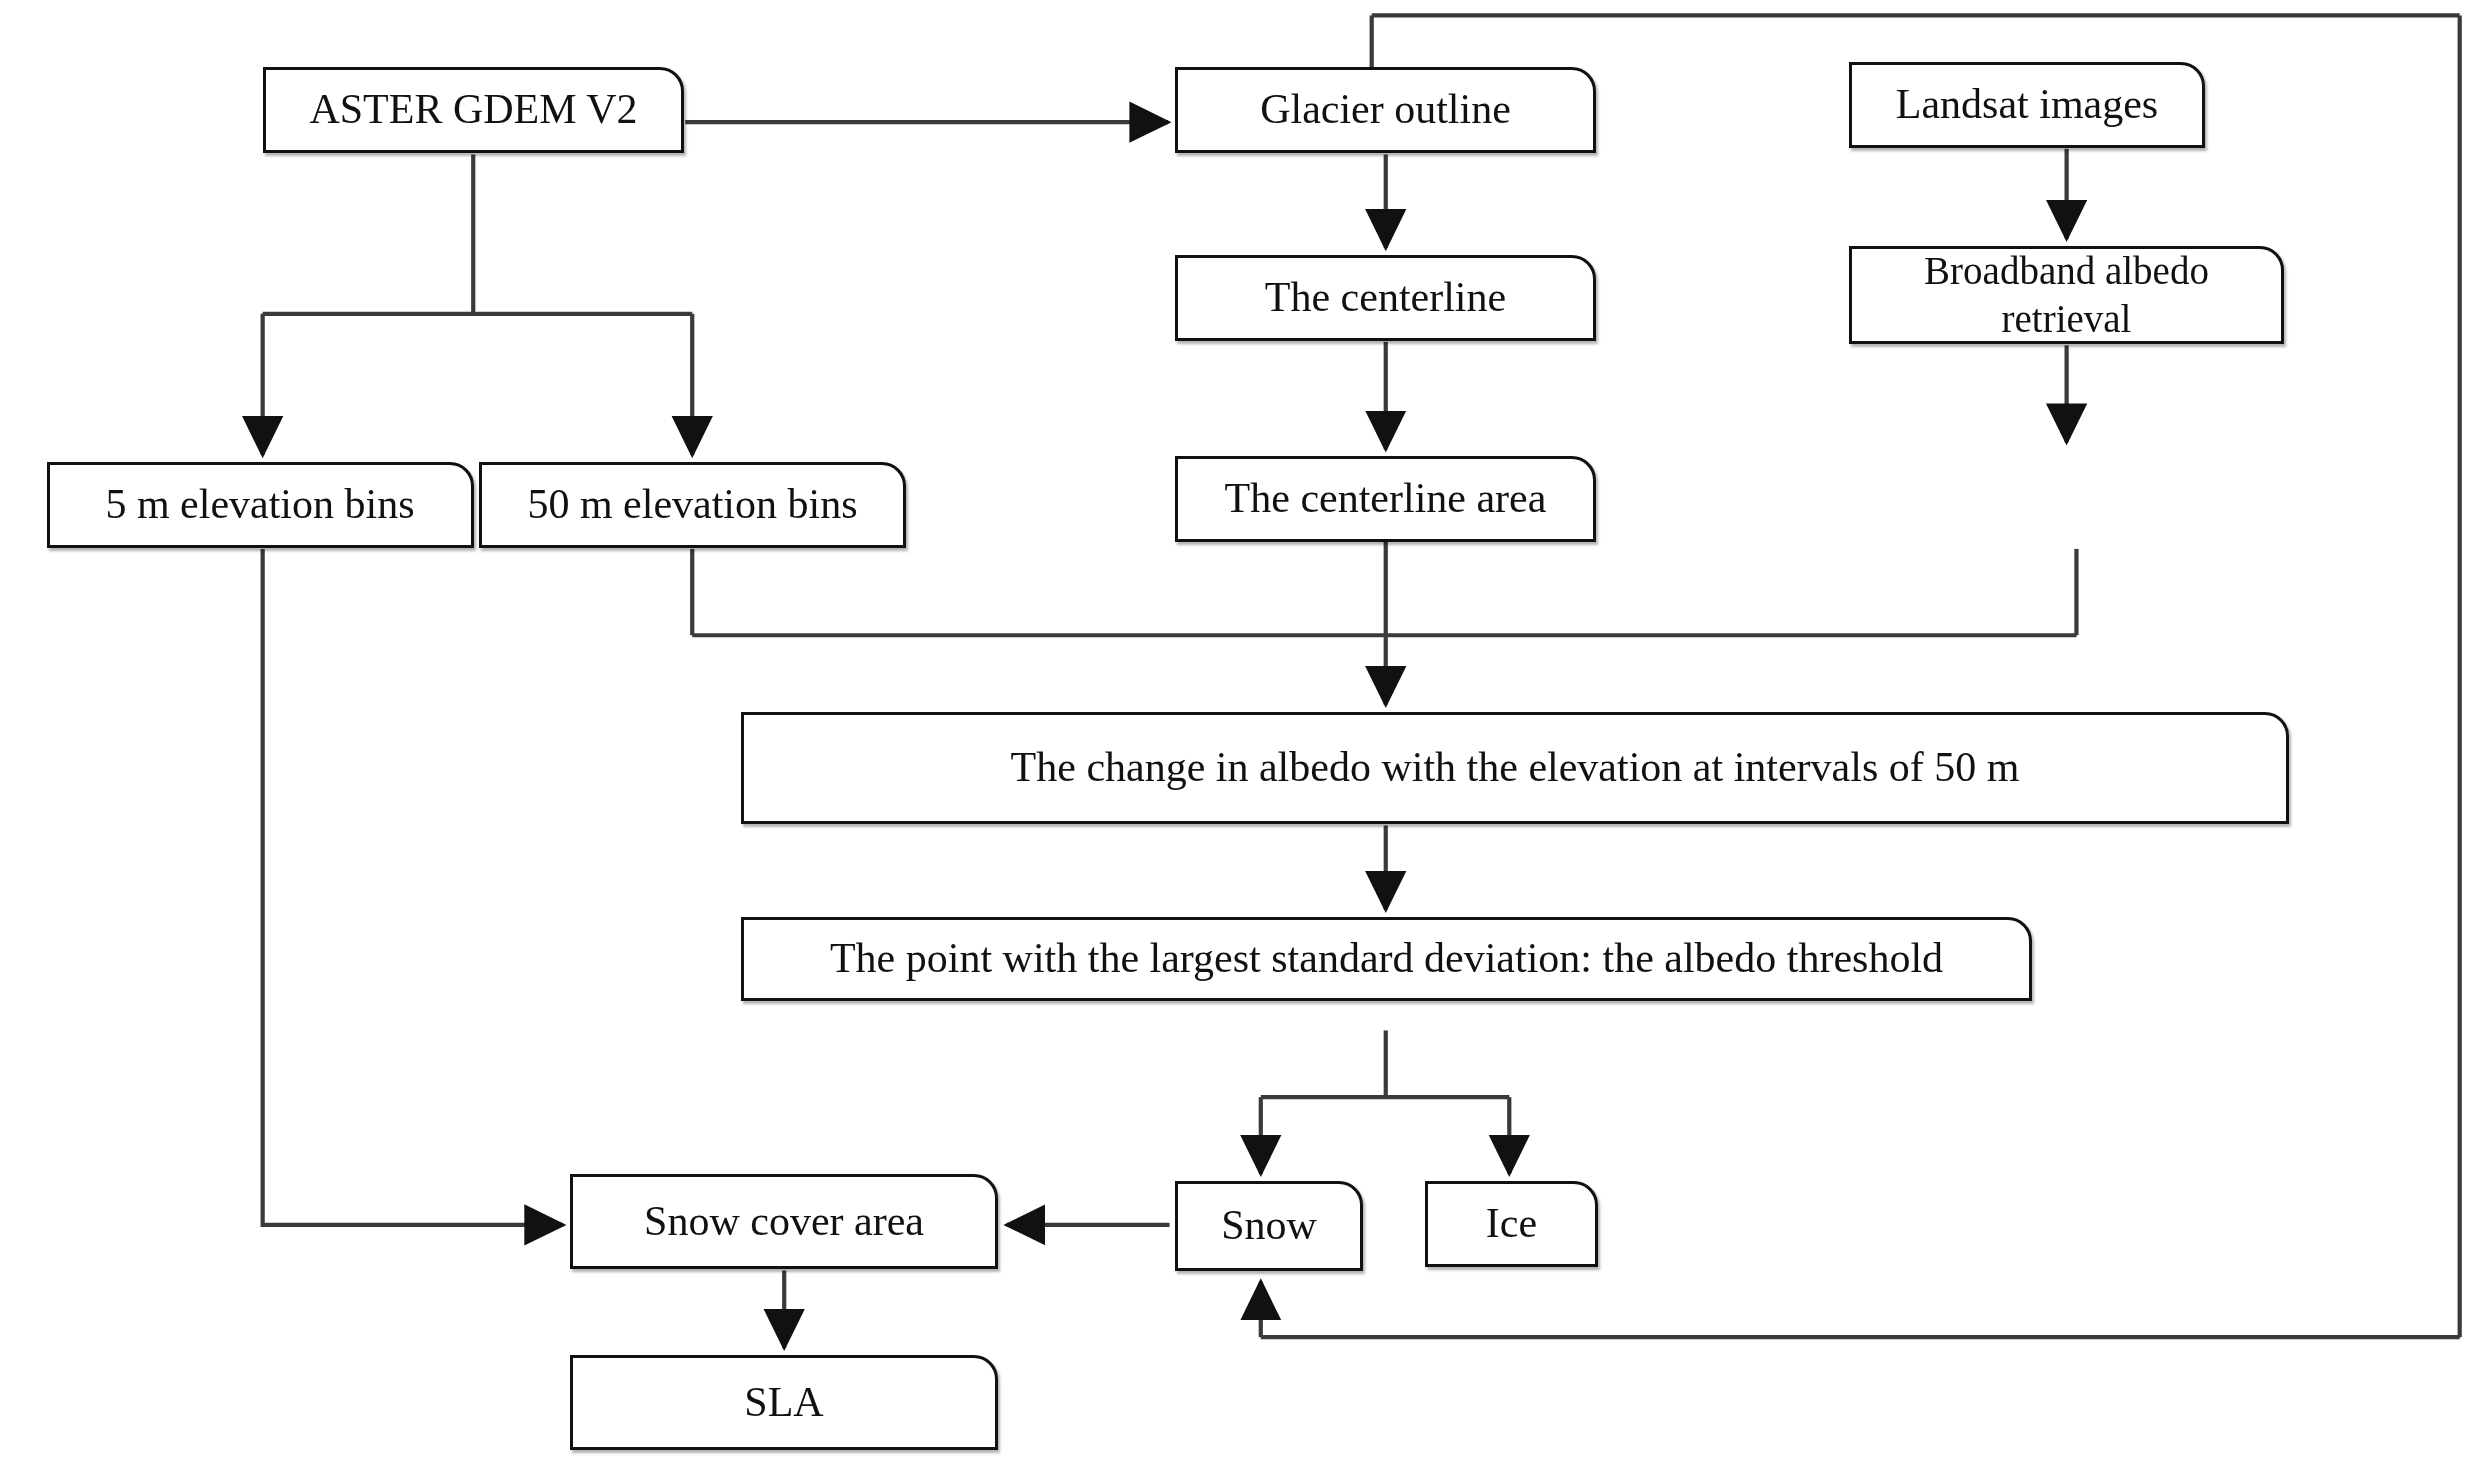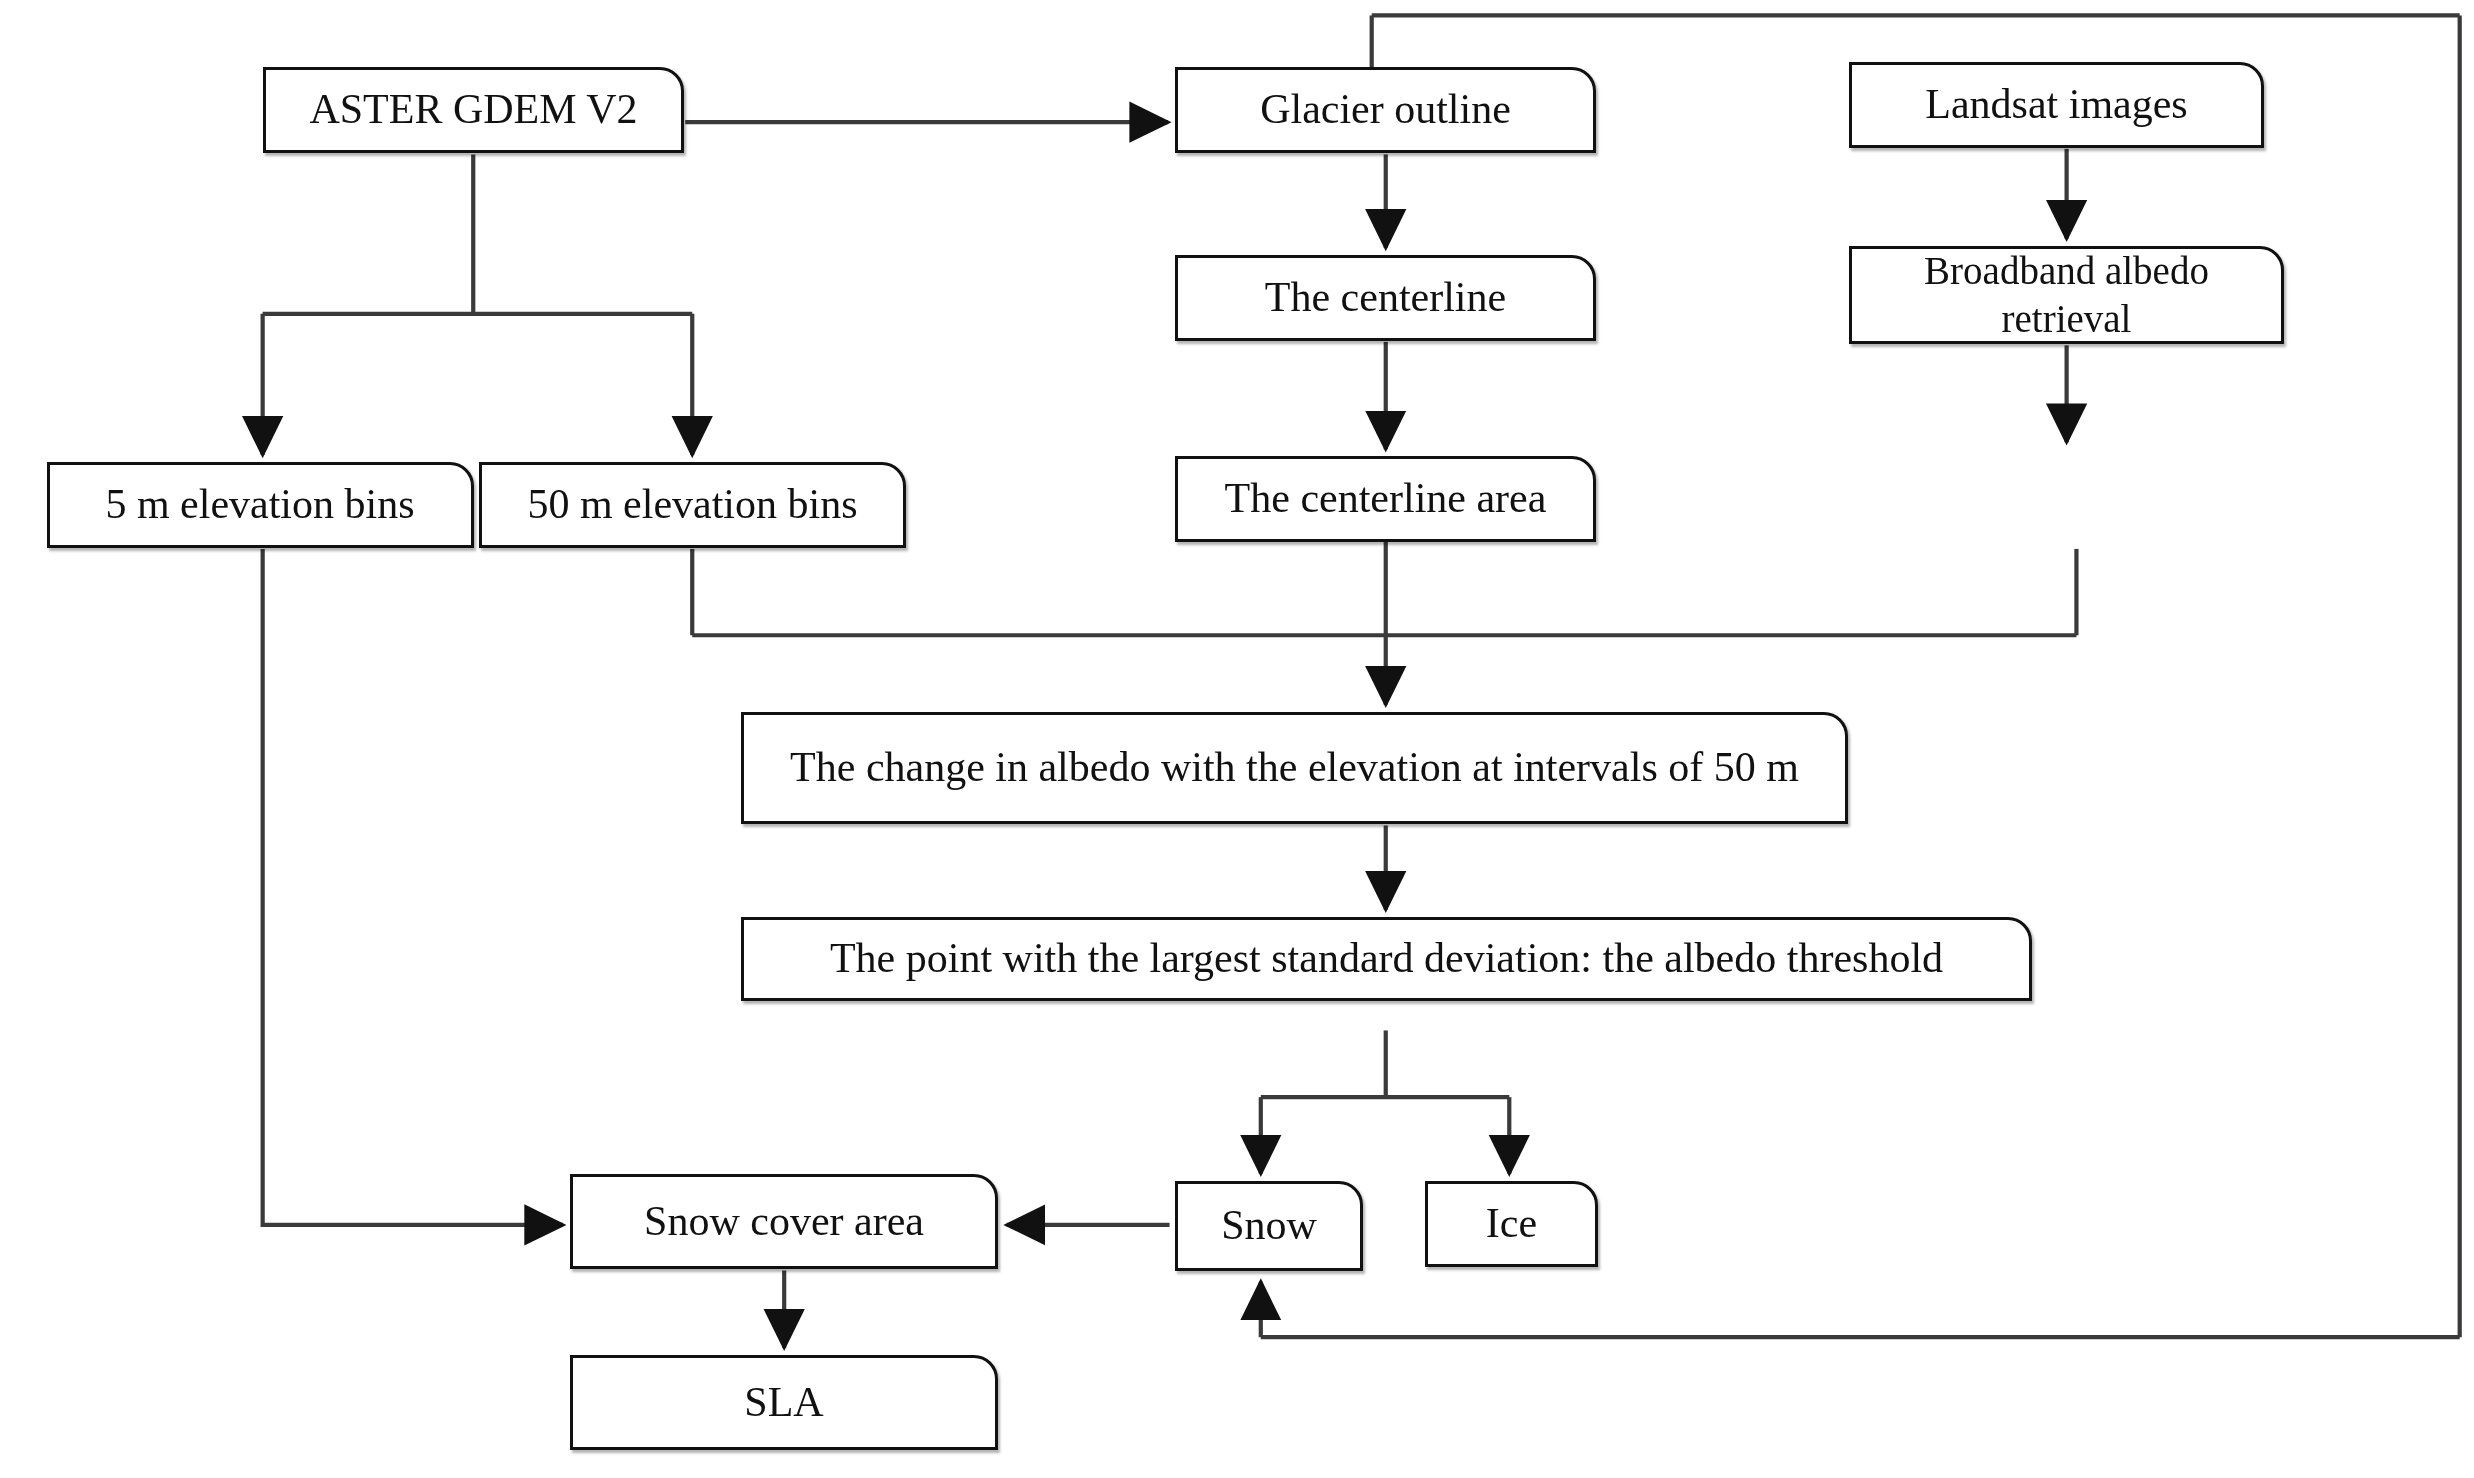--- a/index.html
+++ b/index.html
@@ -102,40 +102,40 @@
 
     </g>
   </svg>
 
   <div class="node fs-lg" style="left: 239px; top: 67px; width: 421px; height: 86px;">
     <span class="label">ASTER GDEM V2</span>
   </div>
   <div class="node fs-lg" style="left: 1151px; top: 67px; width: 421px; height: 86px;">
     <span class="label">Glacier outline</span>
   </div>
-  <div class="node fs-lg" style="left: 1825px; top: 62px; width: 415px; height: 86px;">
+  <div class="node fs-lg" style="left: 1825px; top: 62px; width: 356px; height: 86px;">
     <span class="label">Landsat images</span>
   </div>
   <div class="node fs-lg" style="left: 1151px; top: 255px; width: 421px; height: 86px;">
     <span class="label">The centerline</span>
   </div>
   <div class="node fs-md" style="left: 1825px; top: 246px; width: 435px; height: 98px;">
     <span class="label">Broadband albedo
 retrieval</span>
   </div>
   <div class="node fs-lg" style="left: 22.5px; top: 462px; width: 427px; height: 86px;">
     <span class="label">5 m elevation bins</span>
   </div>
   <div class="node fs-lg" style="left: 455px; top: 462px; width: 427px; height: 86px;">
     <span class="label">50 m elevation bins</span>
   </div>
   <div class="node fs-lg" style="left: 1151px; top: 456px; width: 421px; height: 86px;">
     <span class="label">The centerline area</span>
   </div>
-  <div class="node fs-lg" style="left: 717px; top: 712px; width: 1107px; height: 112px;">
+  <div class="node fs-lg" style="left: 717px; top: 712px; width: 1548px; height: 112px;">
     <span class="label">The change in albedo with the elevation at intervals of 50 m</span>
   </div>
   <div class="node fs-lg" style="left: 717px; top: 917px; width: 1291px; height: 84px;">
     <span class="label">The point with the largest standard deviation: the albedo threshold</span>
   </div>
   <div class="node fs-lg" style="left: 1151px; top: 1181px; width: 188px; height: 90px;">
     <span class="label">Snow</span>
   </div>
   <div class="node fs-lg" style="left: 1401px; top: 1181px; width: 173px; height: 86px;">
     <span class="label">Ice</span>

